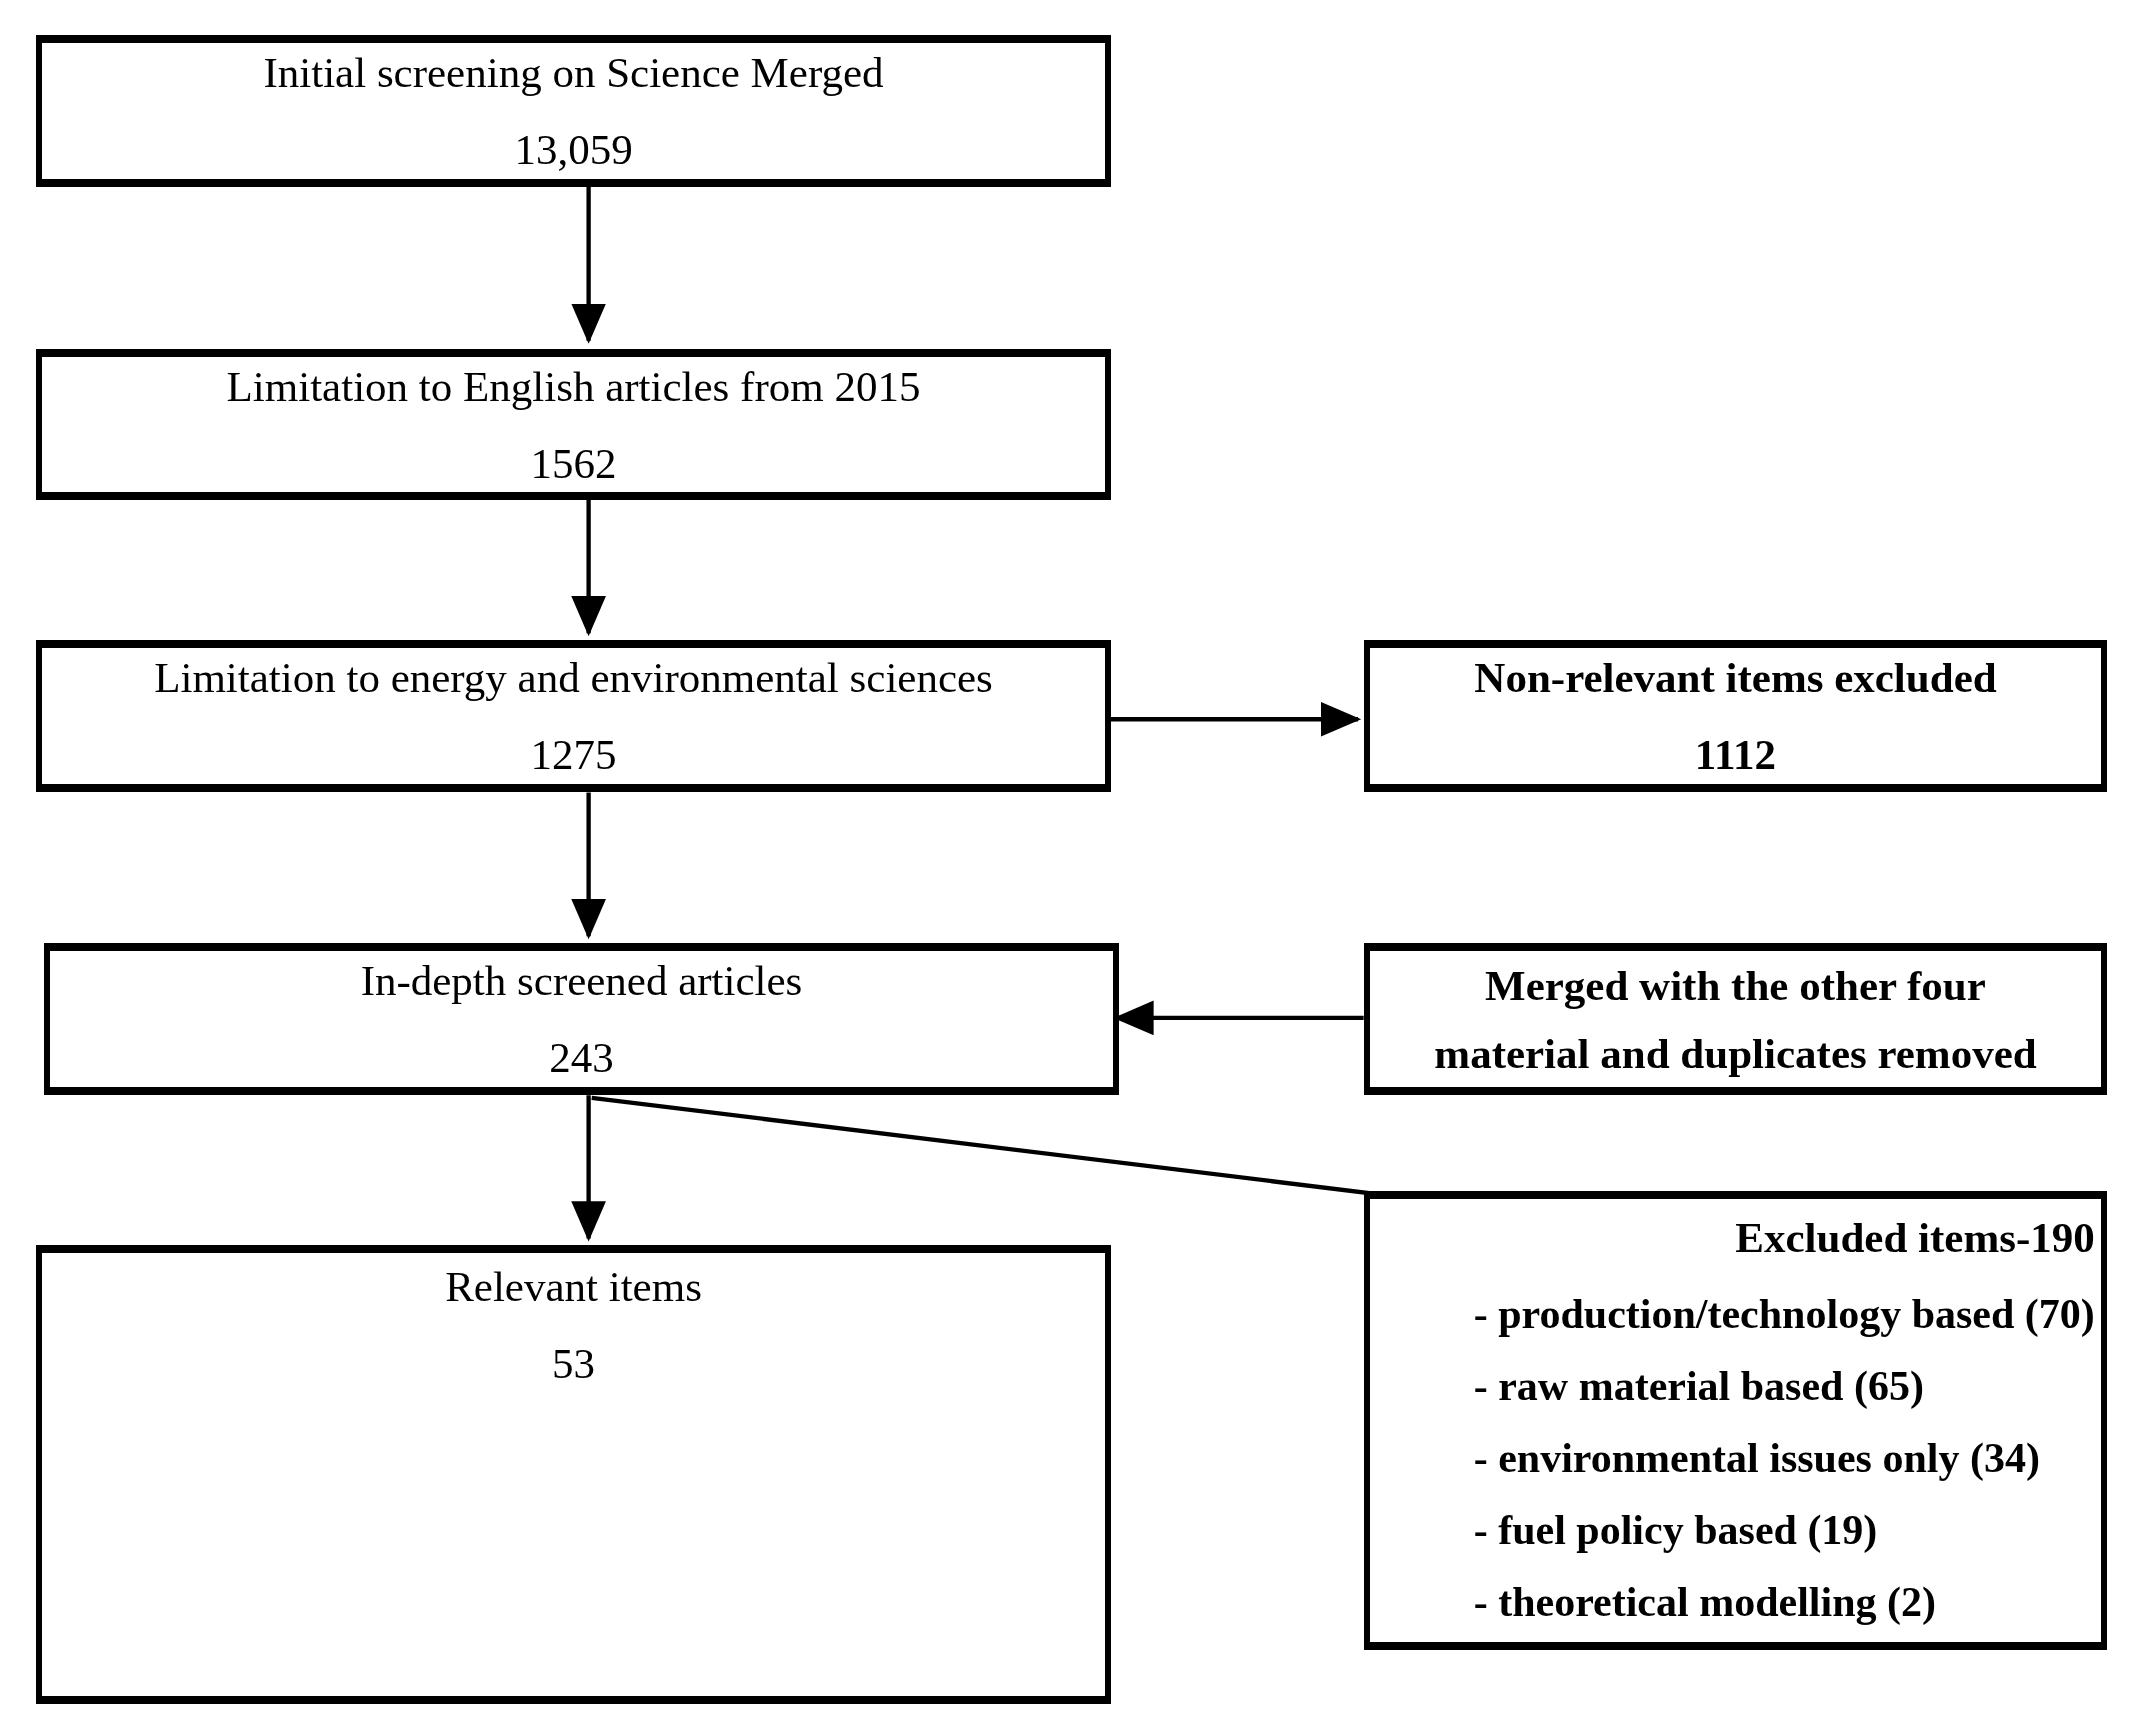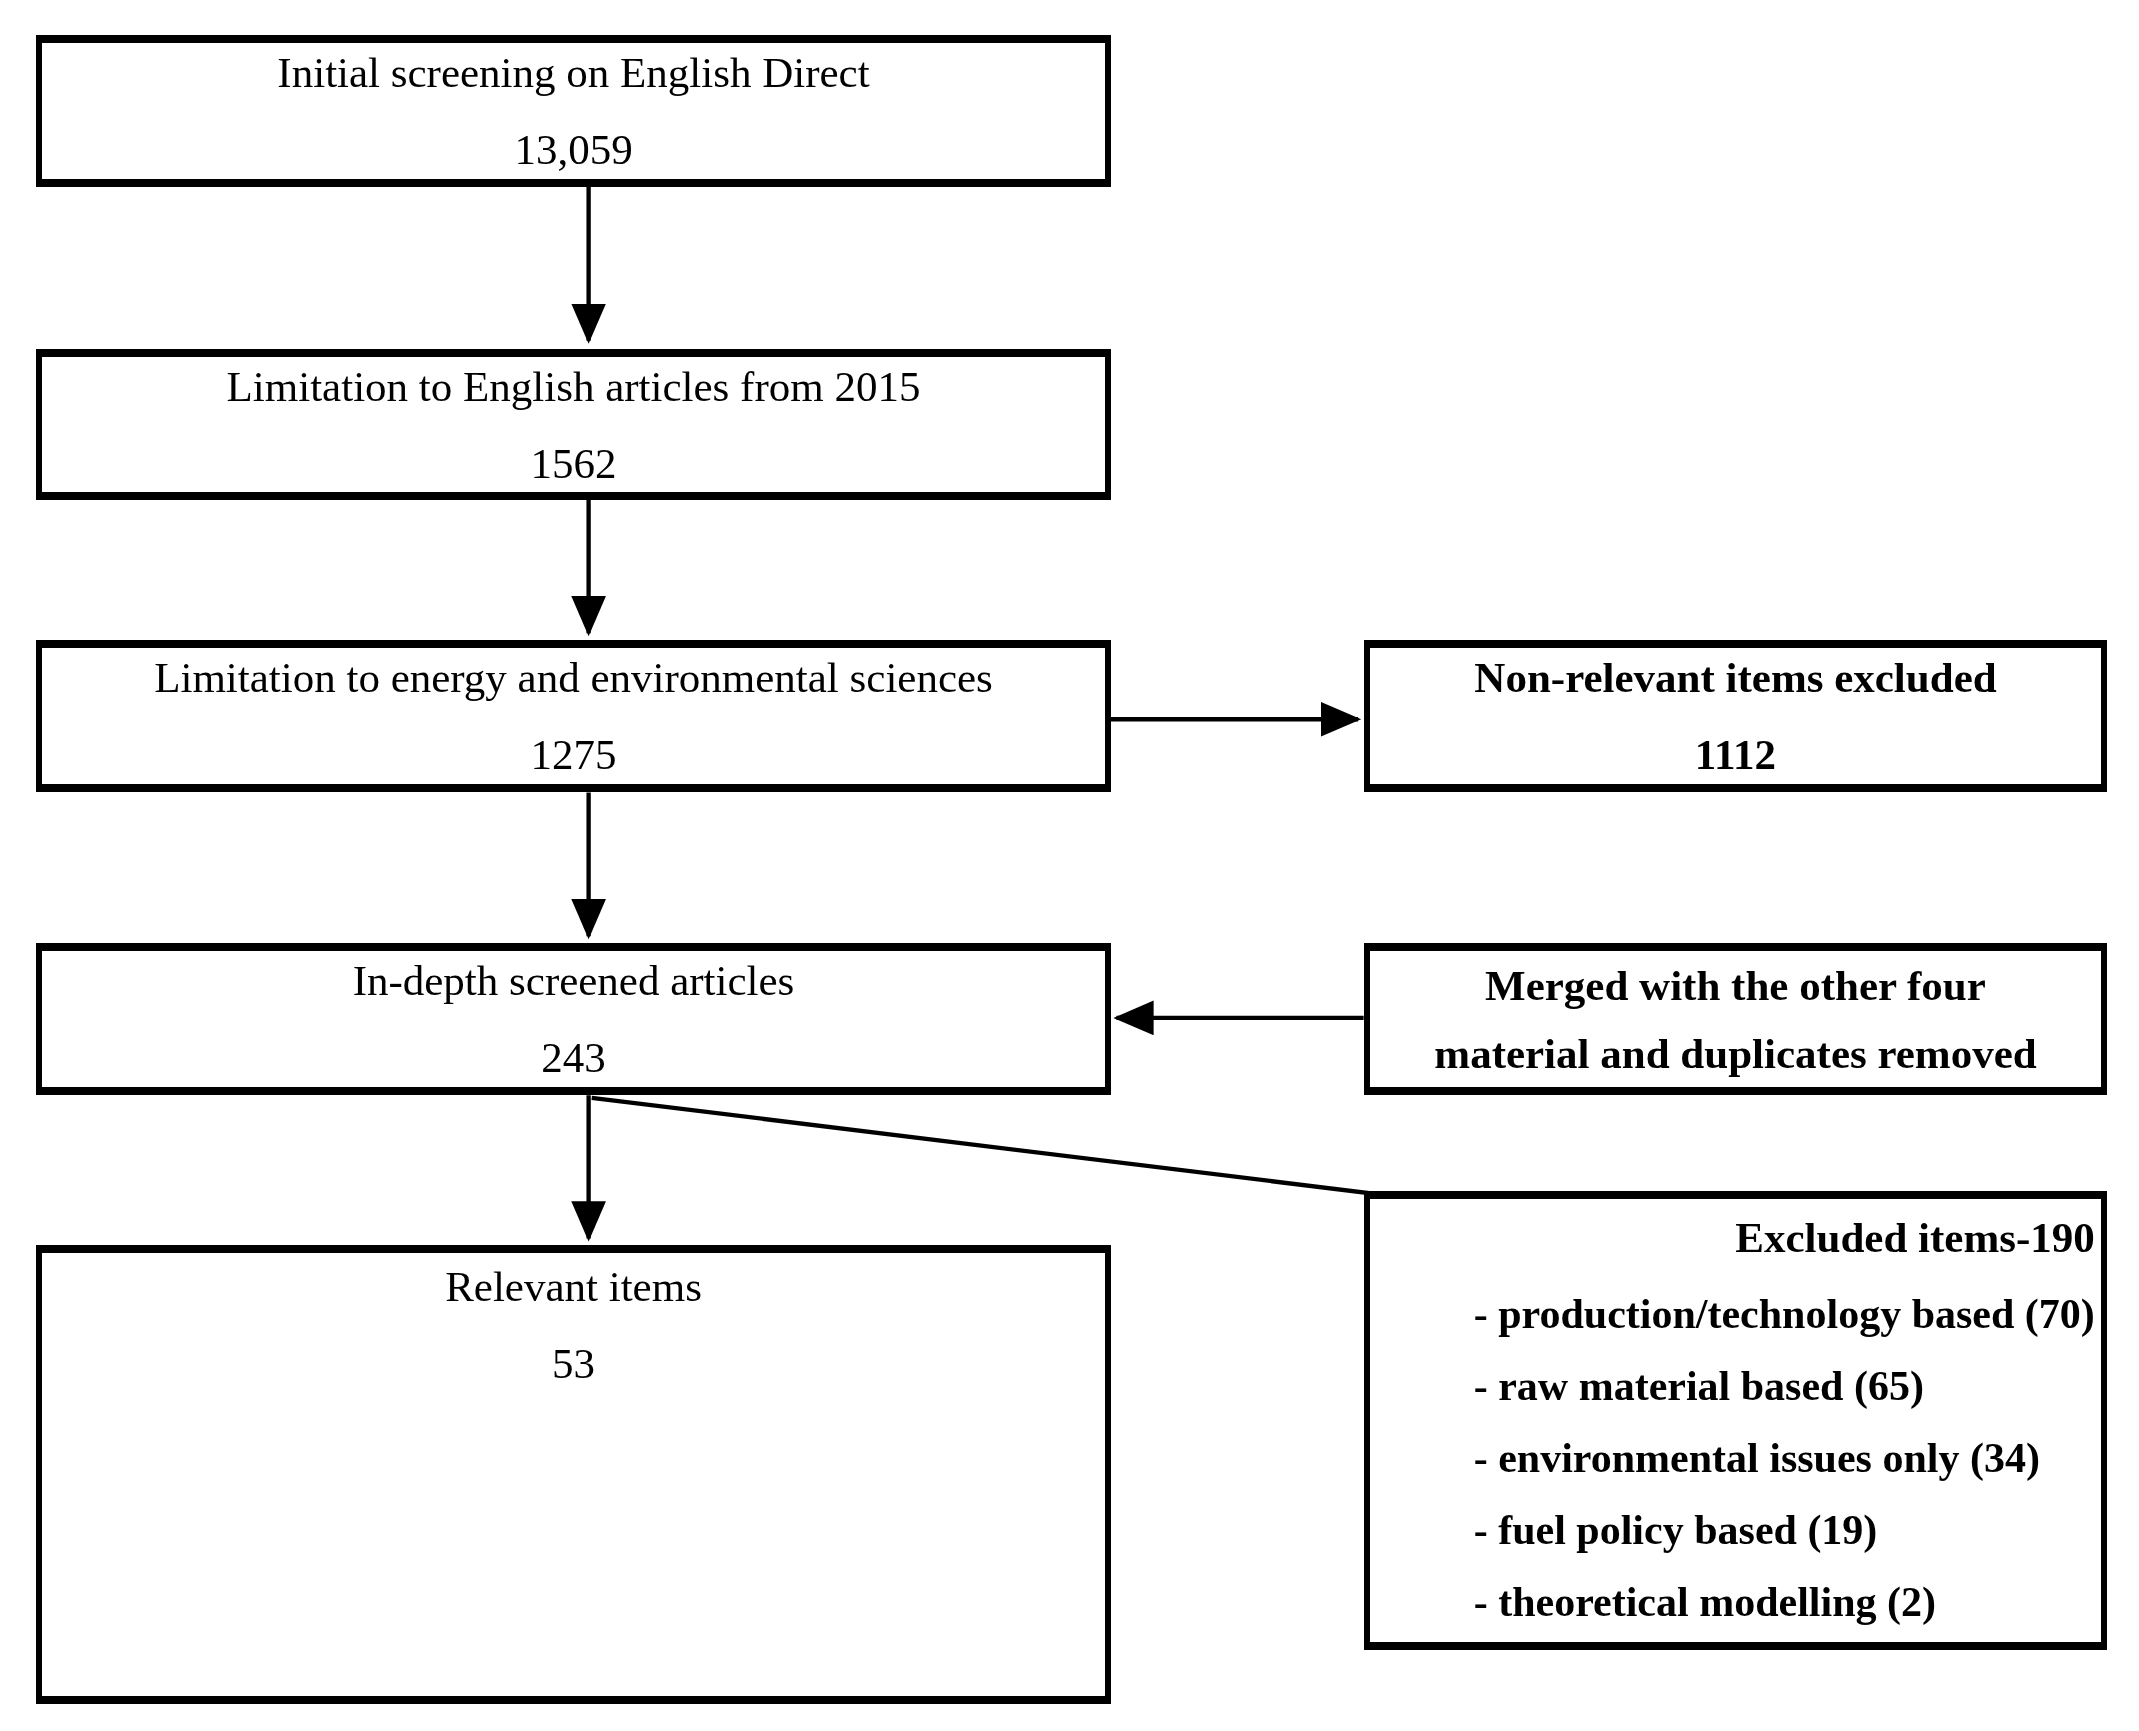--- a/index.html
+++ b/index.html
@@ -43,21 +43,21 @@
     gap: 34px;
   }
   
   .col-left  { left: 36px;  width: 1075px; }
   
   .col-right { left: 1364px; width: 743px; font-weight: bold; }
 
   .b-initial   { top: 35px;   height: 152px; }
   .b-english   { top: 349px;  height: 151px; }
   .b-energy    { top: 640px; height: 152px; }
-  .b-indepth   { top: 943px; height: 152px; }
+  .b-indepth   { top: 943px; height: 152px; margin-left: 8px; }
   .b-relevant  { top: 1245px; height: 459px; justify-content: flex-start; padding-top: 12px; }
   .b-nonrel    { top: 640px; height: 152px; }
   .b-merged    { top: 943px; height: 152px; gap: 25px; align-items: center; }
   .b-excluded  {
     top: 1191px; height: 459px;
     justify-content: flex-start;
     align-items: flex-end;
     text-align: left;
     padding: 17.3px 6.2px 0 22px;
     gap: 0;
@@ -95,21 +95,21 @@
     <line x1="950" y1="302" x2="950" y2="550" stroke="#000" stroke-width="7" marker-end="url(#ah)"></line>
     <line x1="950" y1="806" x2="950" y2="1022" stroke="#000" stroke-width="7" marker-end="url(#ah)"></line>
     <line x1="950" y1="1279" x2="950" y2="1511" stroke="#000" stroke-width="7" marker-end="url(#ah)"></line>
     <line x1="1793" y1="1161" x2="2192" y2="1161" stroke="#000" stroke-width="7" marker-end="url(#ah)"></line>
     <line x1="2201" y1="1643" x2="1802" y2="1643" stroke="#000" stroke-width="7" marker-end="url(#ah)"></line>
     <line x1="950" y1="1768" x2="950" y2="1999" stroke="#000" stroke-width="7" marker-end="url(#ah)"></line>
     <line x1="955" y1="1772" x2="2832" y2="2002" stroke="#000" stroke-width="7" marker-end="url(#ah)"></line>
   </svg>
 
   <div class="fbox col-left b-initial">
-    <span class="box-label">Initial screening on English Direct</span>
+    <span class="box-label">Initial screening on Science Merged</span>
     <span class="box-value">13,059</span>
   </div>
 
   <div class="fbox col-left b-english">
     <span class="box-label">Limitation to English articles from 2015</span>
     <span class="box-value">1562</span>
   </div>
 
   <div class="fbox col-left b-energy">
     <span class="box-label">Limitation to energy and environmental sciences</span>

